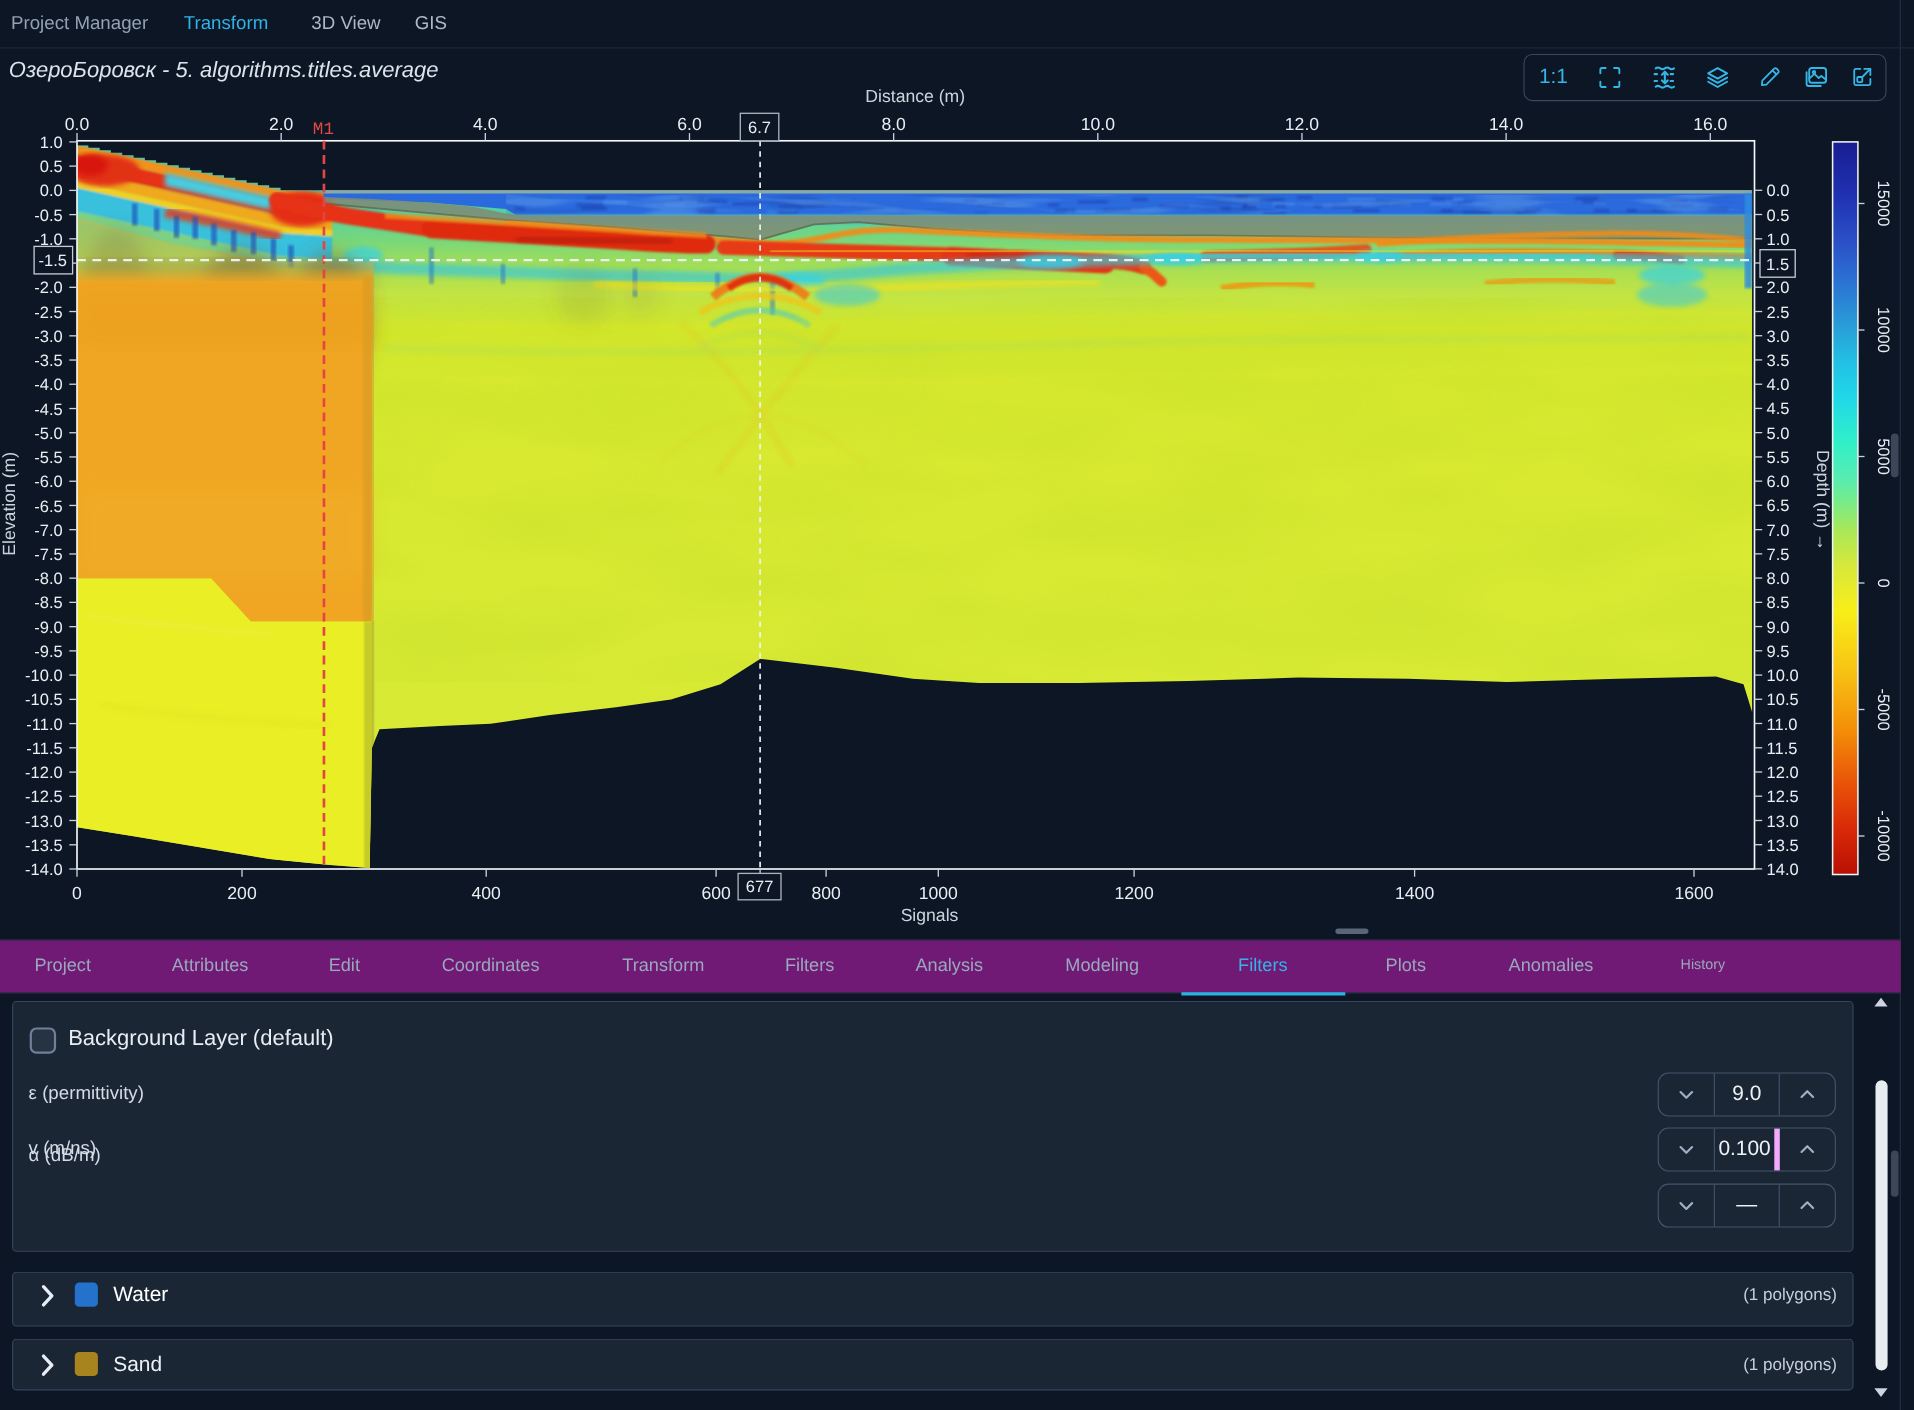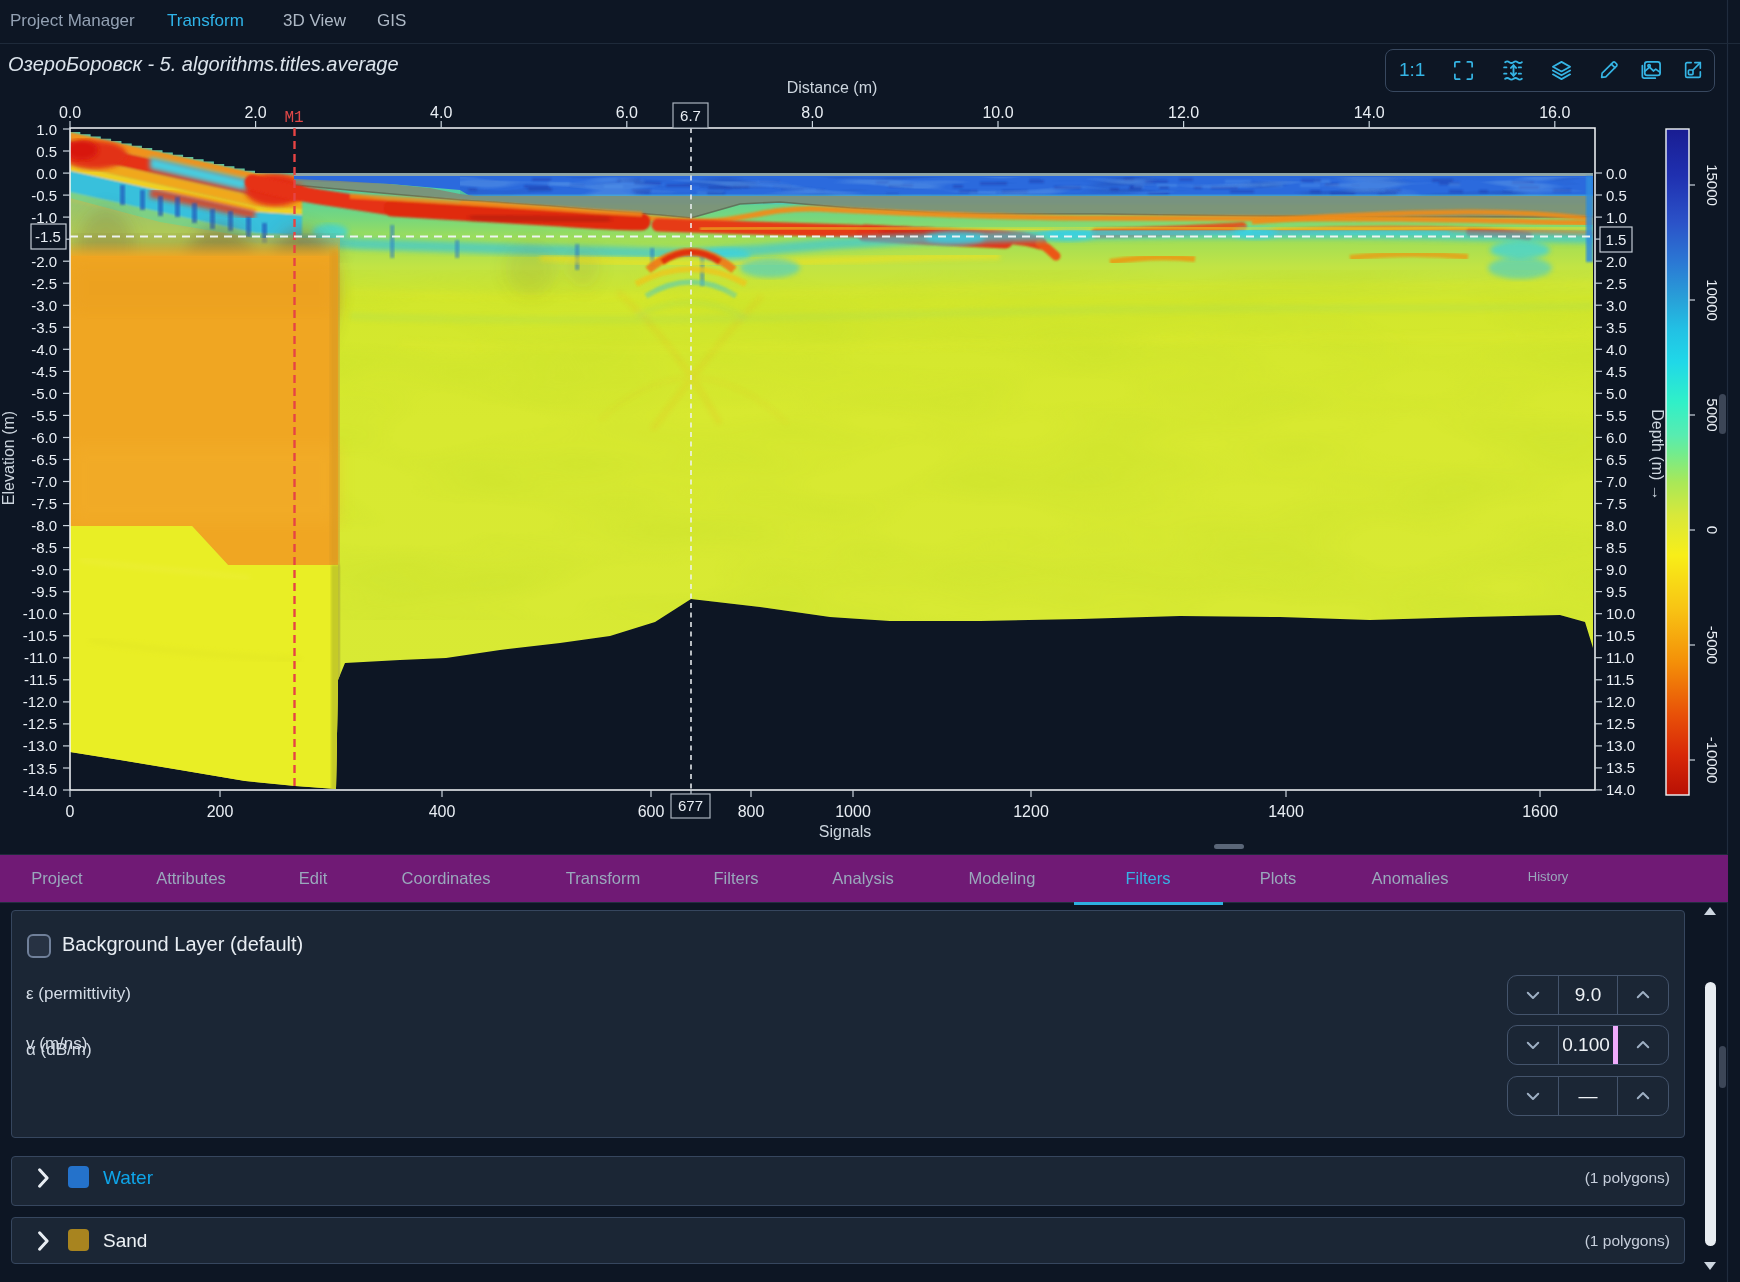--- a/index.html
+++ b/index.html
@@ -553,21 +553,21 @@
           <path d="M5 15 L12 8 L19 15"></path>
         </svg>
       </div>
 </div>
 
 <div style="position:absolute;left:11px;top:1156px;width:1674px;height:50px;background:#1b2635;border:1px solid #36465e;border-radius:4px;"></div>
 <svg style="position:absolute;left:34px;top:1167px" width="18" height="22" viewBox="0 0 12 16" fill="none" stroke="#e8edf3" stroke-width="2.2" stroke-linecap="round" stroke-linejoin="round">
       <path d="M3.5 2 L9 8 L3.5 14"></path>
     </svg>
 <div style="position:absolute;left:68px;top:1166px;width:21px;height:22px;border-radius:4px;background:#2472cb;"></div>
-<div style="position:absolute;left:103px;top:1167px;font-size:19px;color:#0ea5e9;">Water</div>
+<div style="position:absolute;left:103px;top:1167px;font-size:19px;color:#ffffff;">Water</div>
 <div style="position:absolute;left:1430px;top:1169px;width:240px;text-align:right;font-size:15.5px;color:#c6cedb;">(1 polygons)</div>
 <div style="position:absolute;left:11px;top:1217px;width:1674px;height:47px;background:#1b2635;border:1px solid #36465e;border-radius:4px;"></div>
 <svg style="position:absolute;left:34px;top:1230px" width="18" height="22" viewBox="0 0 12 16" fill="none" stroke="#e8edf3" stroke-width="2.2" stroke-linecap="round" stroke-linejoin="round">
       <path d="M3.5 2 L9 8 L3.5 14"></path>
     </svg>
 <div style="position:absolute;left:68px;top:1229px;width:21px;height:22px;border-radius:4px;background:#a8841f;"></div>
 <div style="position:absolute;left:103px;top:1230px;font-size:19px;color:#eef2f6;">Sand</div>
 <div style="position:absolute;left:1430px;top:1232px;width:240px;text-align:right;font-size:15.5px;color:#c6cedb;">(1 polygons)</div>
 </div>
 </body></html>

